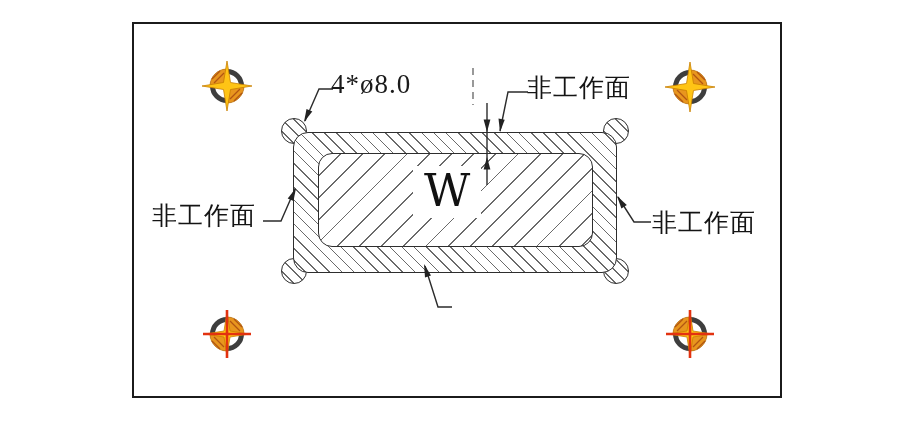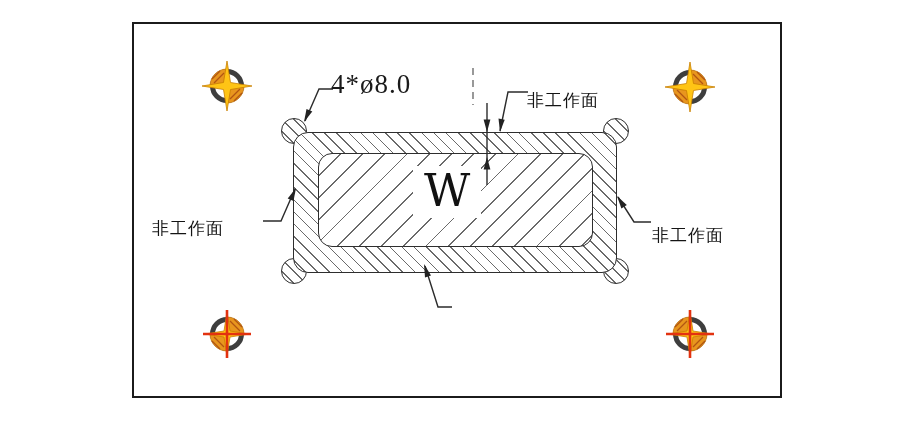--- a/index.html
+++ b/index.html
@@ -17,21 +17,21 @@
     border:1.5px solid #2e2e2e;box-sizing:border-box;z-index:1;}
   .outer-section{position:absolute;left:293px;top:132px;width:324px;height:141px;
     border:1.6px solid #2e2e2e;border-radius:15px;box-sizing:border-box;z-index:2;}
   .inner-section{position:absolute;left:318px;top:153px;width:275px;height:94px;
     border:1.4px solid #2e2e2e;border-radius:14px;box-sizing:border-box;z-index:3;}
   .w-patch{position:absolute;left:413px;top:166px;width:68px;height:52px;background:#ffffff;z-index:4;}
   .w-mark{position:absolute;left:424px;top:168px;width:46px;text-align:center;
     font-family:"DejaVu Serif",serif;font-size:45px;line-height:46px;color:#111;z-index:6;}
 
   
-  .lbl{position:absolute;color:#141414;font-size:17px;letter-spacing:1px;white-space:nowrap;z-index:6;margin-top:18px;}
+  .lbl{position:absolute;color:#141414;font-size:25px;letter-spacing:1px;white-space:nowrap;z-index:6;}
   .callout{position:absolute;left:331px;top:69px;color:#1a1a1a;font-family:Liberation Serif, serif;
     font-size:27px;letter-spacing:1px;white-space:nowrap;z-index:6;}
   .lbl-top{left:527px;top:71px;}
   .lbl-left{left:152px;top:199px;}
   .lbl-right{left:652px;top:206px;}
   .lbl-bottom{left:455px;top:291px;}
 
   .leaders{position:absolute;left:0;top:0;z-index:5;pointer-events:none;}
   .leaders polyline,.leaders line{fill:none;stroke:#2b2b2b;stroke-width:1.4;}
   .leaders .arrow{fill:#222;stroke:none;}

